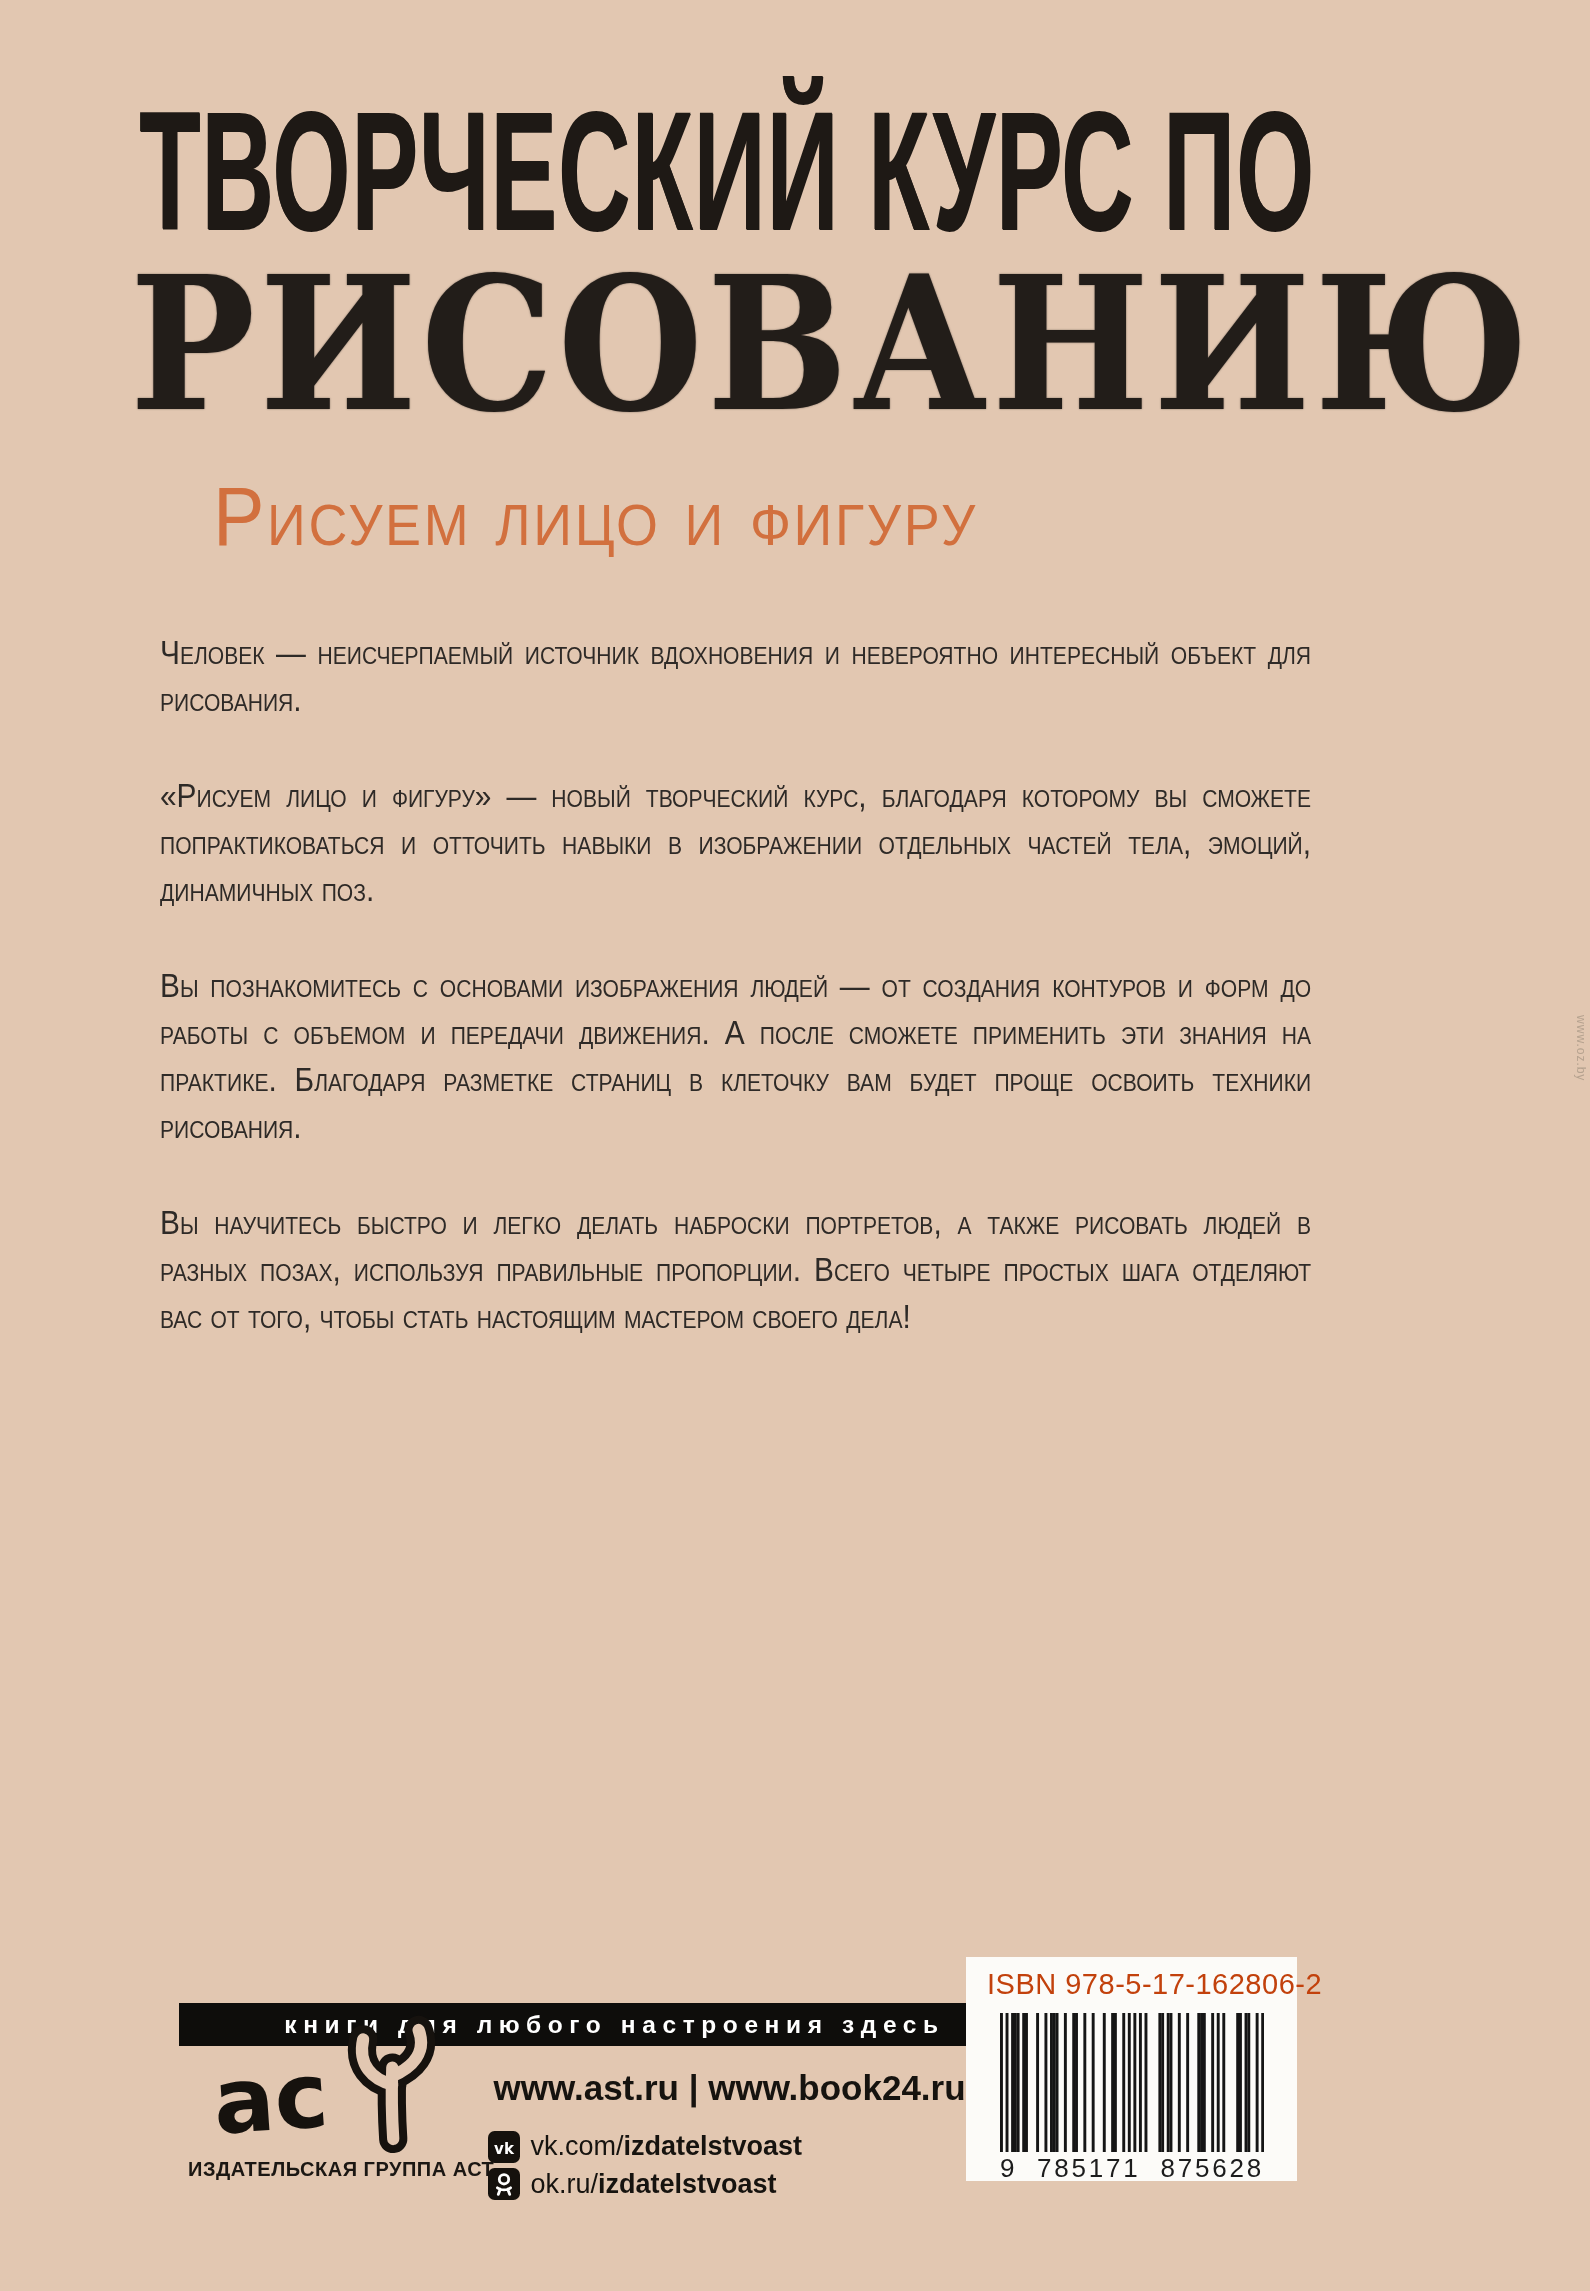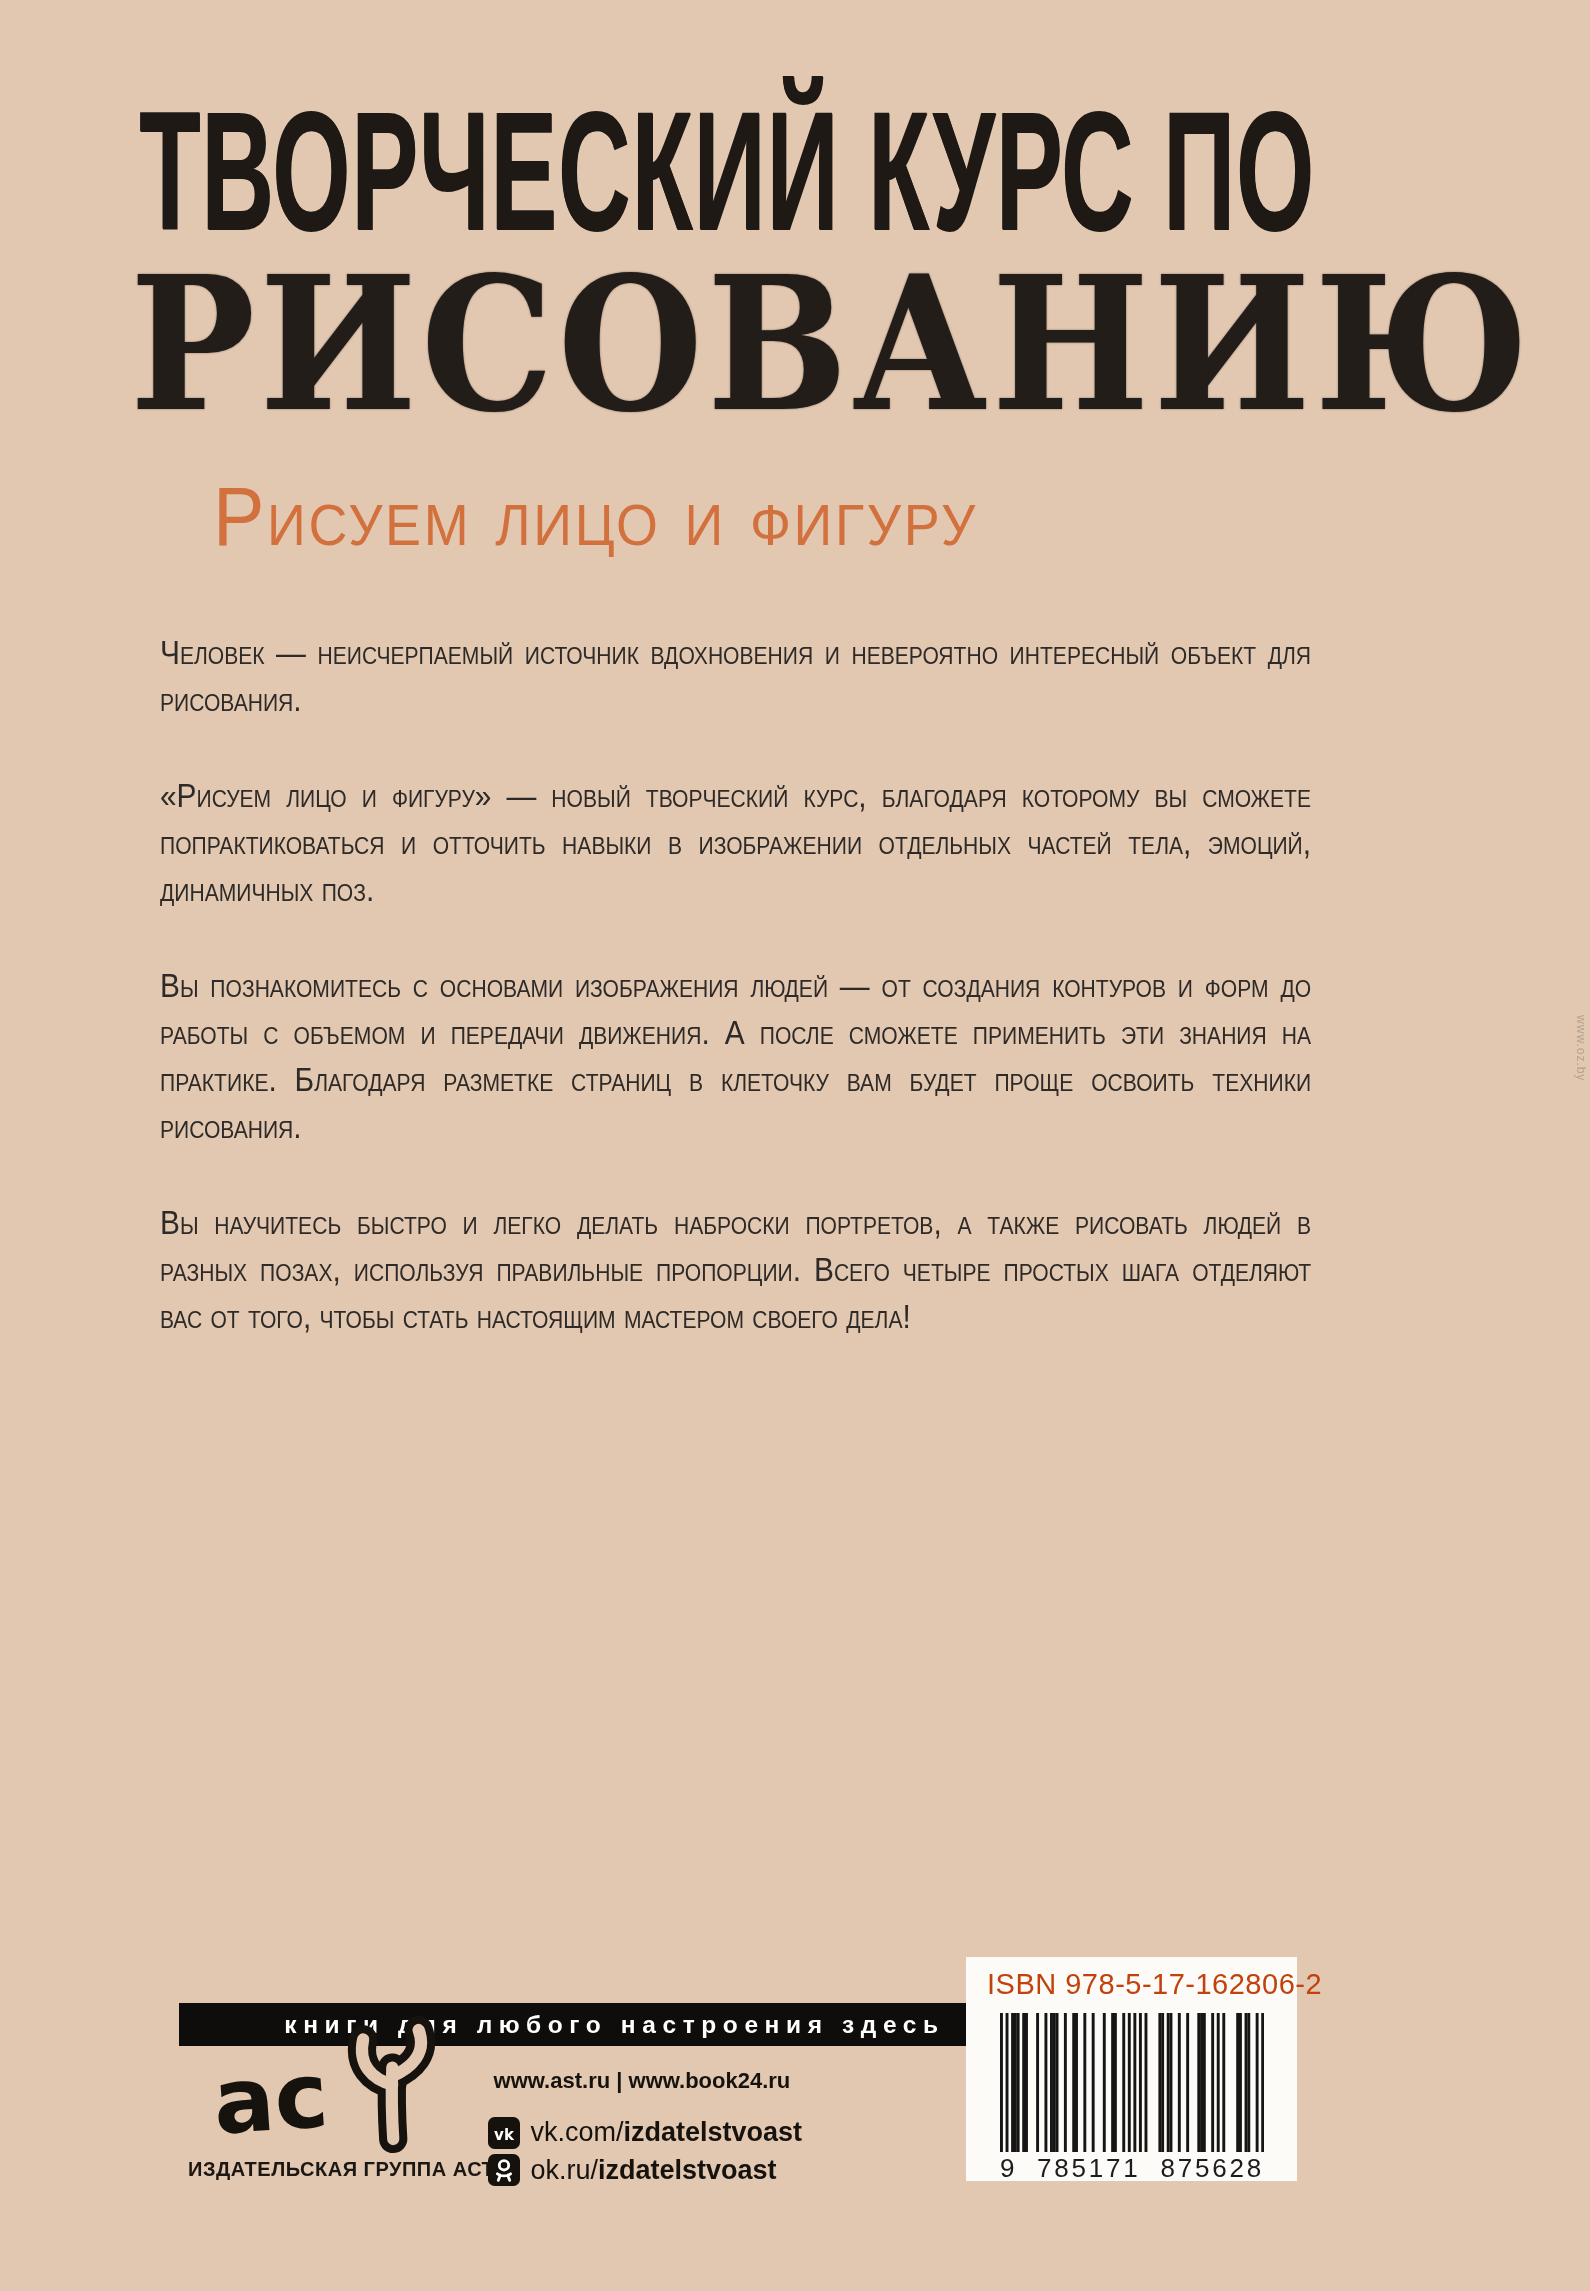--- a/index.html
+++ b/index.html
@@ -46,21 +46,21 @@
     font-size:24.5px; font-weight:700; letter-spacing:6.6px; white-space:nowrap;margin-top:42px;
   }
   .publisher-logo { position:absolute; left:209px; top:2013px; }
   .publisher-caption {
     position:absolute; left:188px; top:2158px; width:282px;
     text-align:center; font-size:20px; font-weight:700;
     letter-spacing:0.5px; color:#1b1713; white-space:nowrap;
   }
   .links { position:absolute; left:488px; top:2068px; }
   .links .sites {
-    font-size:22px; font-weight:700; color:#16130f; margin:0 0 22.6px 5.6px;
+    font-size:35px; font-weight:700; color:#16130f; margin:0 0 22.6px 5.6px;
   }
   .link-row {
     display:flex; align-items:center; gap:10.4px;
     font-size:27px; color:#16130f; margin-bottom:5.6px;
   }
   .link-row .bold { font-weight:700; }
   .isbn-box {
     position:absolute; left:966px; top:1957px; width:331px; height:224px;
     background:#fcfbf8;
   }

